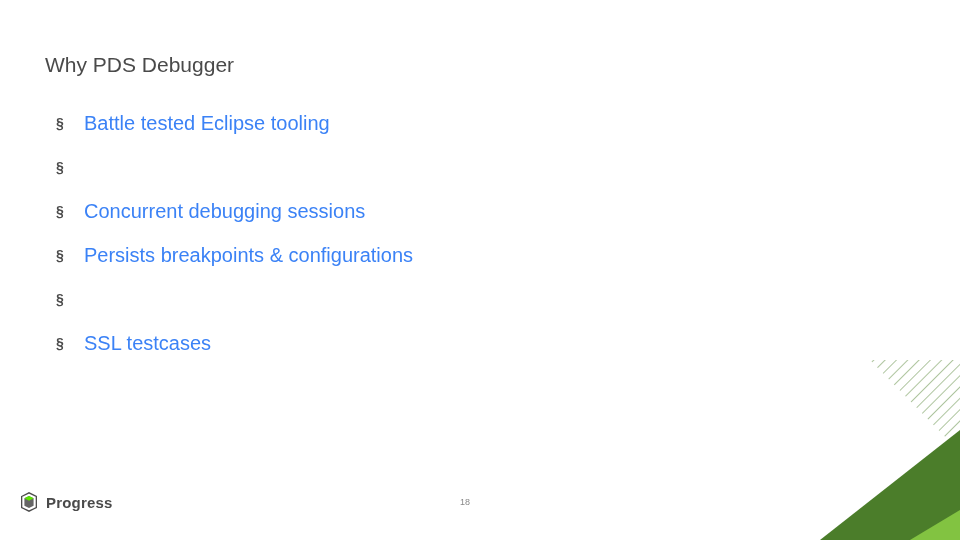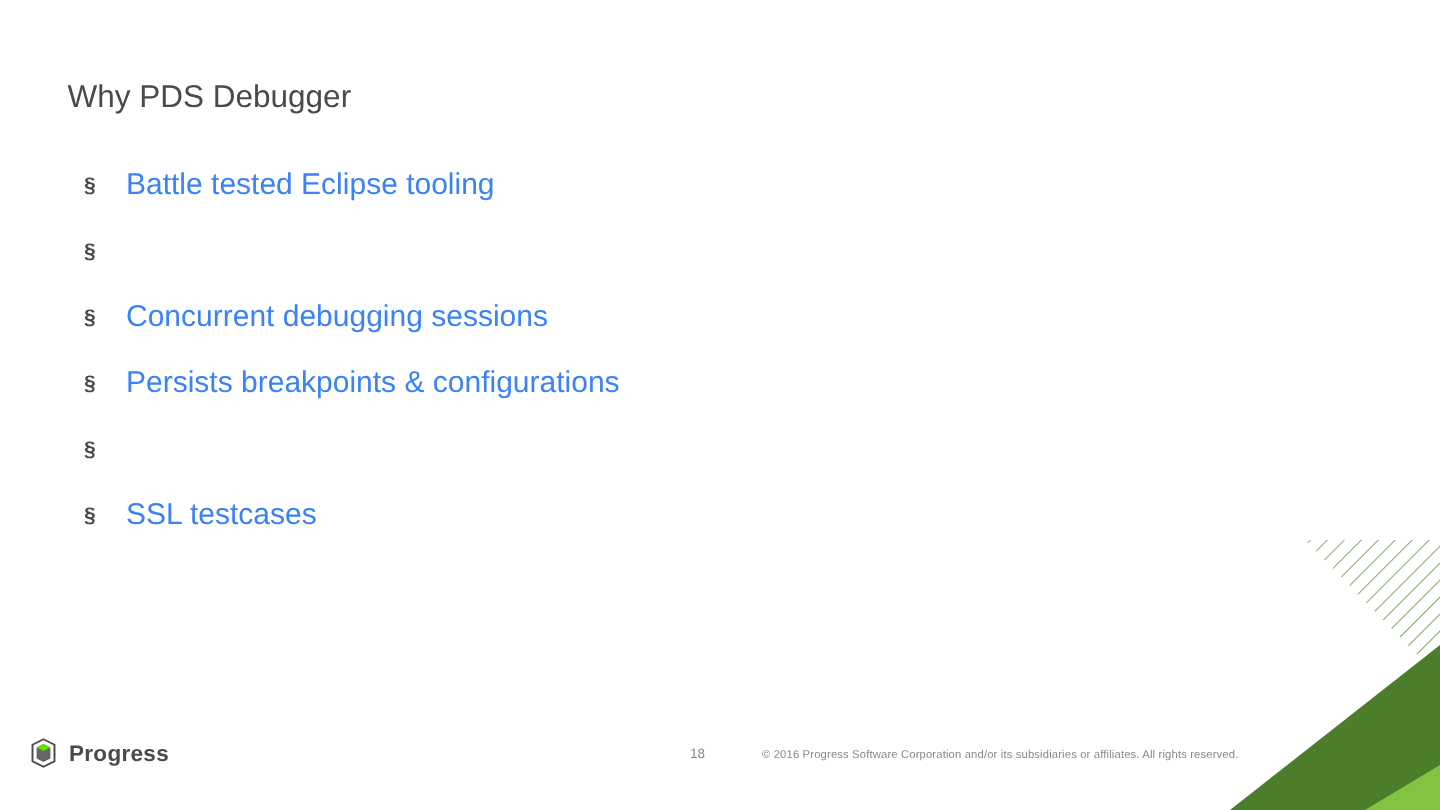--- a/index.html
+++ b/index.html
@@ -73,16 +73,15 @@
       <span class="logo-mark">
         <svg viewBox="0 0 24 24" width="22" height="22">
           <polygon points="4,6 12,2 20,6 20,18 12,22 4,18" fill="none" stroke="#4a4a4a" stroke-width="1.4"></polygon>
           <polygon points="7,8 12,5.5 17,8 17,16 12,18.5 7,16" fill="#4a4a4a" opacity="0.85"></polygon>
           <polygon points="12,5.5 17,8 12,10.5 7,8" fill="#5ce600"></polygon>
         </svg>
       </span>
       <span class="logo-text">Progress</span>
     </div>
     <div class="page-num">18</div>
-    <div class="copyright">© 2016 Progress Software Corporation and/or its subsidiaries or affiliates. All rights reserved.</div>
   </div>
 
 </div>
 
 </body></html>

